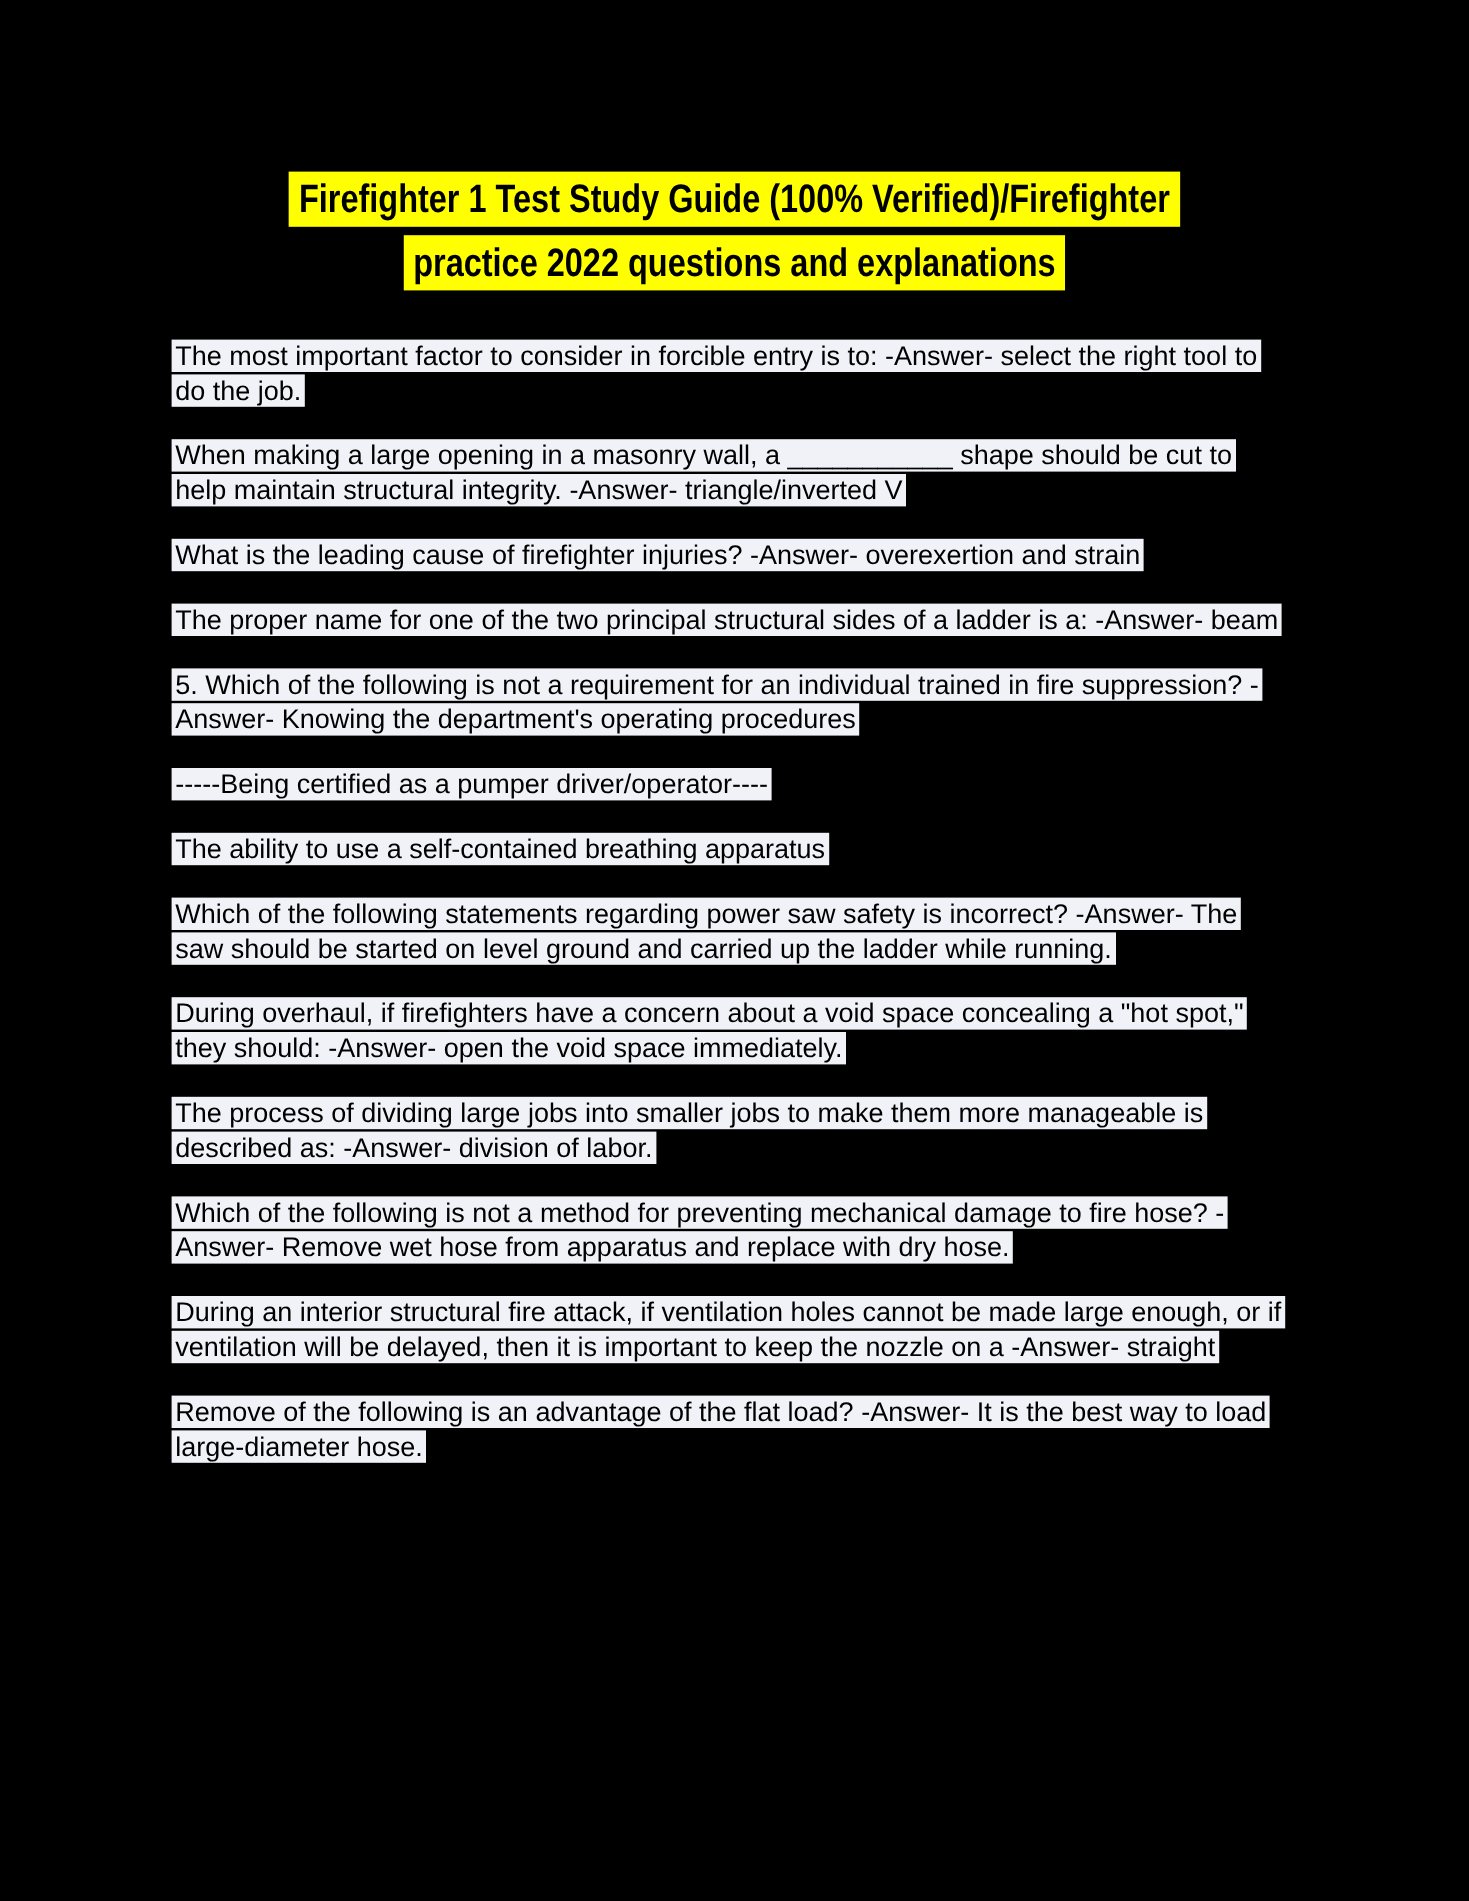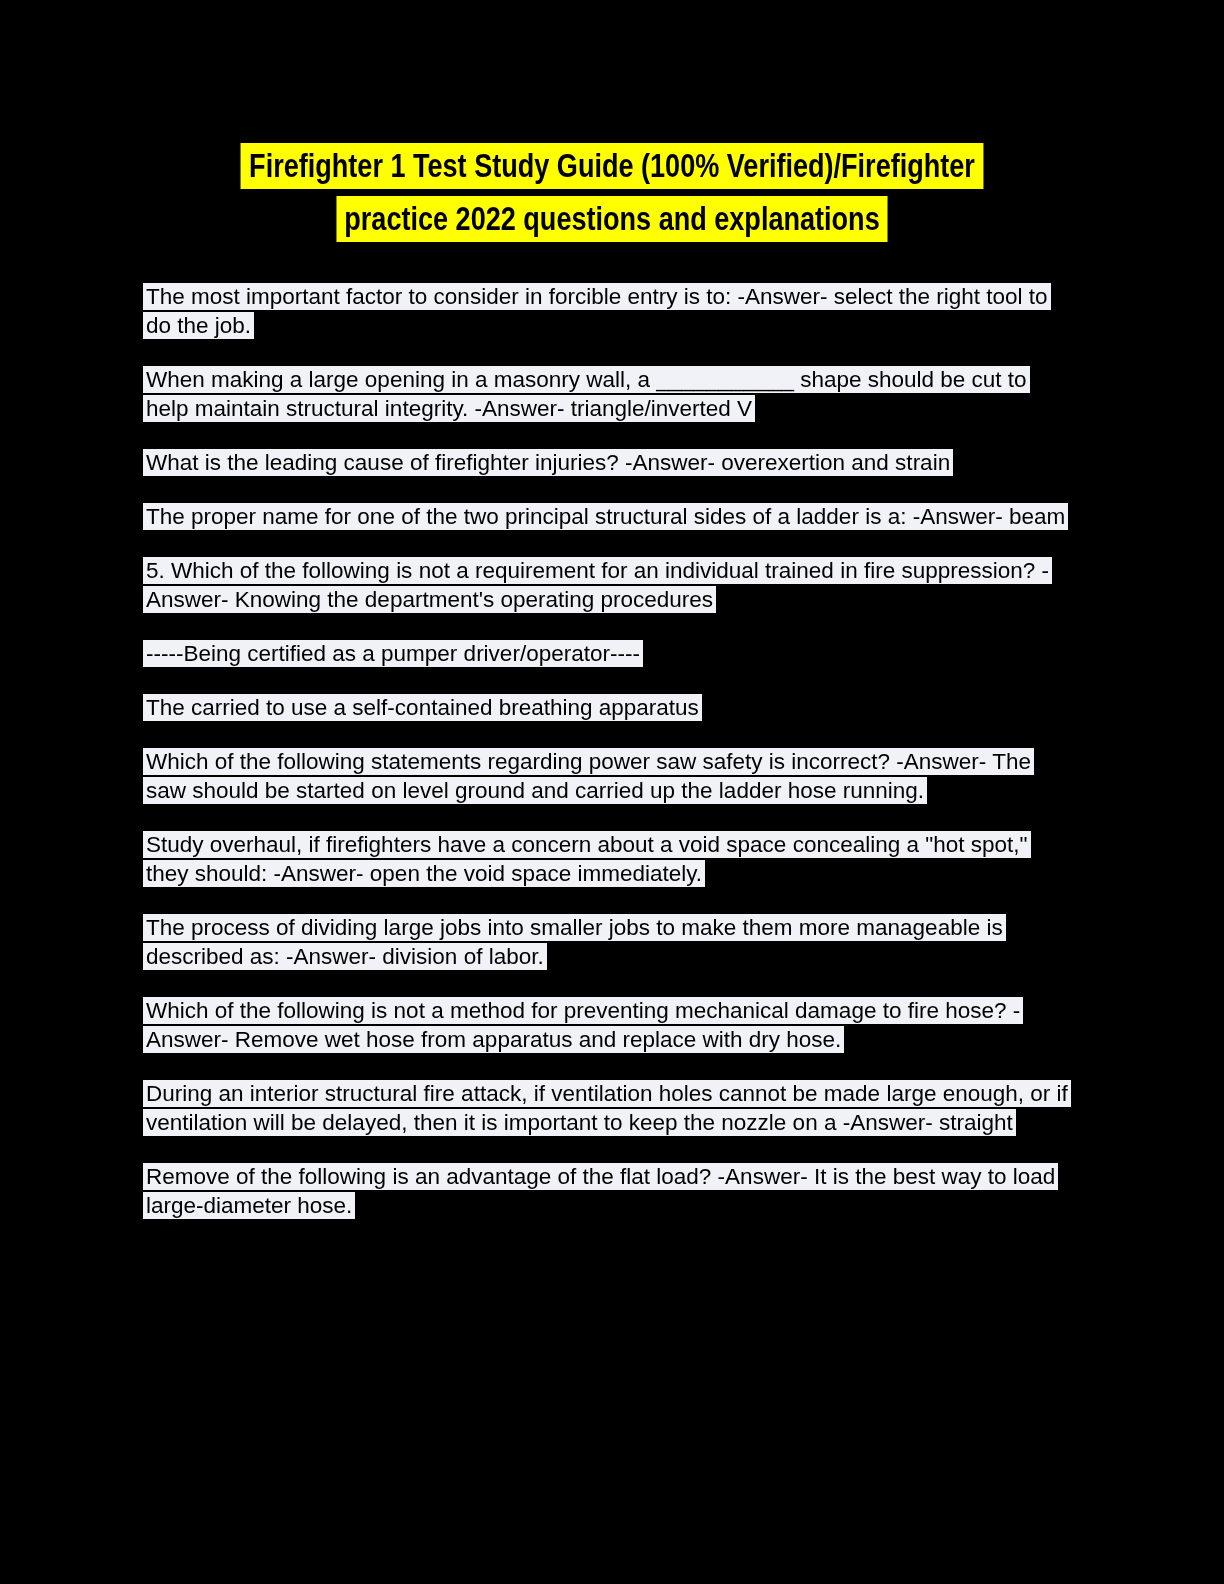--- a/index.html
+++ b/index.html
@@ -66,26 +66,26 @@
     <p class="para"><span class="hl">When making a large opening in a masonry wall, a ___________ shape should be cut to help maintain structural integrity. -Answer- triangle/inverted V</span></p>
 
     <p class="para"><span class="hl">What is the leading cause of firefighter injuries? -Answer- overexertion and strain</span></p>
 
     <p class="para"><span class="hl">The proper name for one of the two principal structural sides of a ladder is a: -Answer- beam</span></p>
 
     <p class="para"><span class="hl">5. Which of the following is not a requirement for an individual trained in fire suppression? -Answer- Knowing the department's operating procedures</span></p>
 
     <p class="para"><span class="hl">-----Being certified as a pumper driver/operator----</span></p>
 
-    <p class="para"><span class="hl">The carried to use a self-contained breathing apparatus</span></p>
+    <p class="para"><span class="hl">The ability to use a self-contained breathing apparatus</span></p>
 
 
-    <p class="para"><span class="hl">Which of the following statements regarding power saw safety is incorrect? -Answer- The saw should be started on level ground and carried up the ladder hose running.</span></p>
+    <p class="para"><span class="hl">Which of the following statements regarding power saw safety is incorrect? -Answer- The saw should be started on level ground and carried up the ladder while running.</span></p>
 
-    <p class="para"><span class="hl">Study overhaul, if firefighters have a concern about a void space concealing a "hot spot," they should: -Answer- open the void space immediately.</span></p>
+    <p class="para"><span class="hl">During overhaul, if firefighters have a concern about a void space concealing a "hot spot," they should: -Answer- open the void space immediately.</span></p>
 
     <p class="para"><span class="hl">The process of dividing large jobs into smaller jobs to make them more manageable is described as: -Answer- division of labor.</span></p>
 
     <p class="para"><span class="hl">Which of the following is not a method for preventing mechanical damage to fire hose? -Answer- Remove wet hose from apparatus and replace with dry hose.</span></p>
 
     <p class="para"><span class="hl">During an interior structural fire attack, if ventilation holes cannot be made large enough, or if ventilation will be delayed, then it is important to keep the nozzle on a -Answer- straight</span></p>
 
 
     <p class="para"><span class="hl">Remove of the following is an advantage of the flat load? -Answer- It is the best way to load large-diameter hose.</span></p>
   </div>

